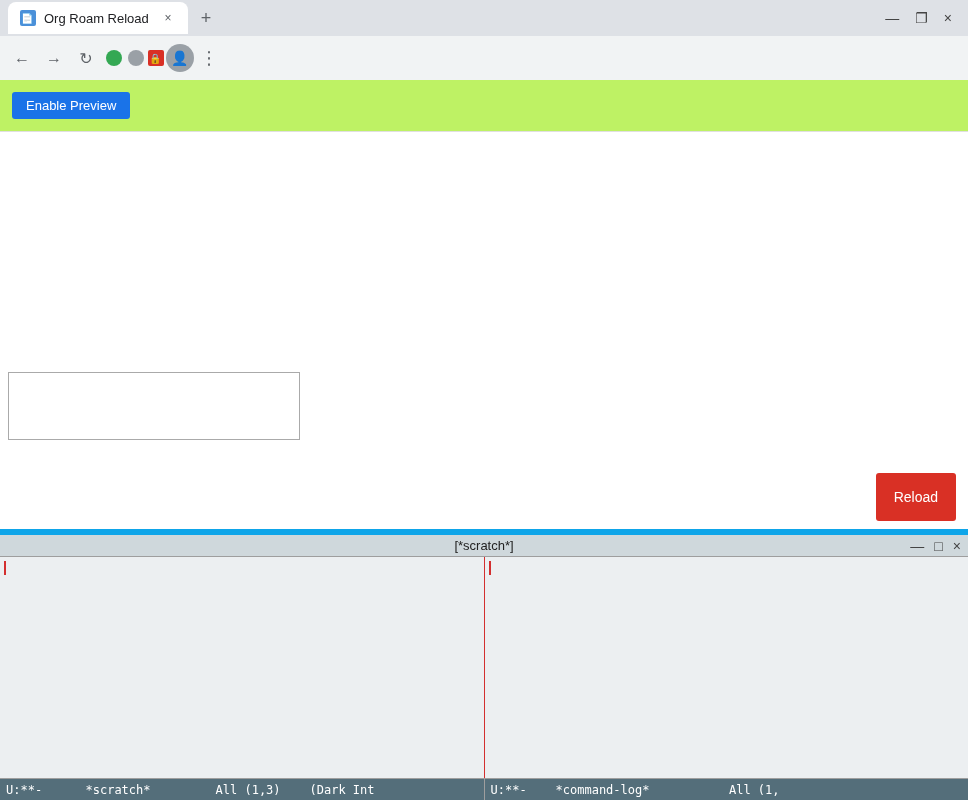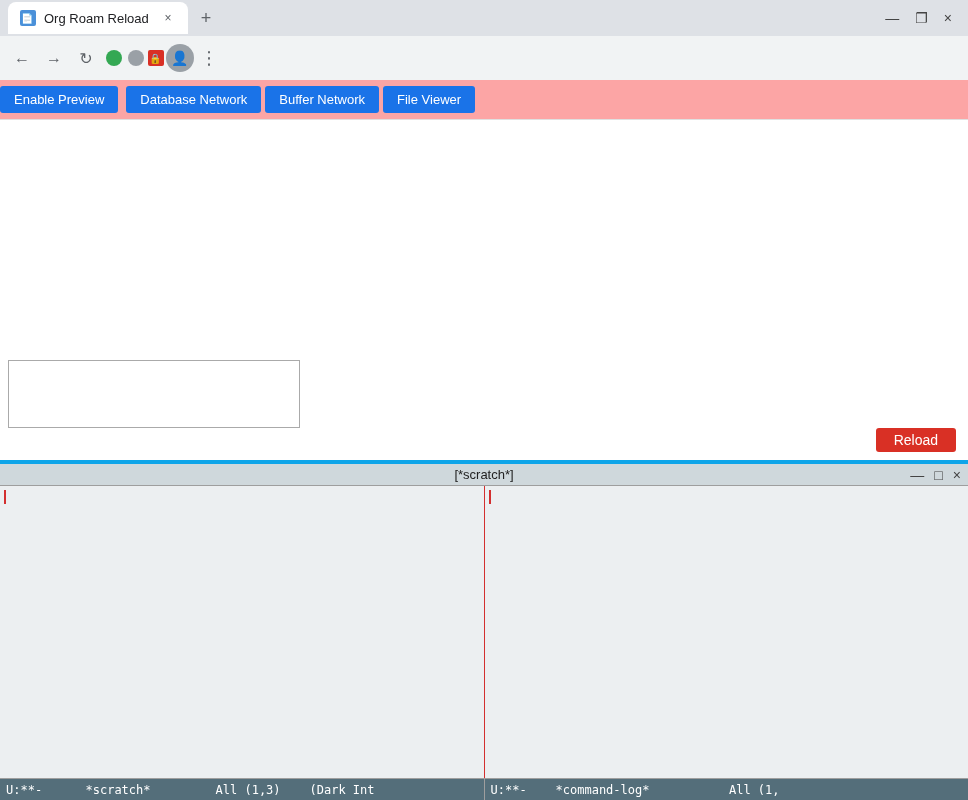--- a/index.html
+++ b/index.html
@@ -78,25 +78,25 @@
     .page-content {
       background: #fff;
       flex: 1;
       display: flex;
       flex-direction: column;
       overflow: hidden;
     }
 
     
     .app-toolbar {
-      background: #fca5a5;
-      height: 40px;
-      display: flex;
-      align-items: center;
-      padding: 4px 0;
+      background: #bef264;
+      height: 52px;
+      display: flex;
+      align-items: center;
+      padding: 4px 12px;
       border-bottom: 1px solid #e0e0e0;
       gap: 8px;
     }
     .btn-enable-preview {
       background: #1a73e8;
       color: #fff;
       border: none;
       padding: 6px 14px;
       border-radius: 3px;
       font-size: 13px;
@@ -169,34 +169,34 @@
     }
 
     
     .btn-reload {
       position: absolute;
       right: 12px;
       bottom: 8px;
       background: #d93025;
       color: #fff;
       border: none;
-      padding: 4px 18px;
+      padding: 16px 18px;
       border-radius: 3px;
       font-size: 14px;
       cursor: pointer;
       font-weight: 500;
     }
 
     
     .emacs-panel {
-      height: 340px;
+      height: 271px;
       background: #eceff1;
       display: flex;
       flex-direction: column;
-      border-top: 4px solid #0ea5e9;
+      border-top: 6px solid #0ea5e9;
     }
     .emacs-title-bar {
       background: #cfd8dc;
       height: 22px;
       display: flex;
       align-items: center;
       justify-content: center;
       font-size: 13px;
       color: #222;
       position: relative;
@@ -313,25 +313,20 @@
       <div class="ind-lock">🔒</div>
       <div class="profile-icon">👤</div>
       <div class="menu-dots">⋮</div>
     </div>
   </div>
 
   <div class="page-content">
 
     <div class="app-toolbar">
       <button class="btn-enable-preview">Enable Preview</button>
-      <div class="toolbar-right">
-        <button class="btn-db-network">Database Network</button>
-        <button class="btn-buffer-network">Buffer Network</button>
-        <button class="btn-file-viewer">File Viewer</button>
-      </div>
     </div>
 
     <div class="main-area">
       <div class="text-area-box">
         <textarea style=""></textarea>
       </div>
       <button class="btn-reload">Reload</button>
     </div>
 
   </div>

